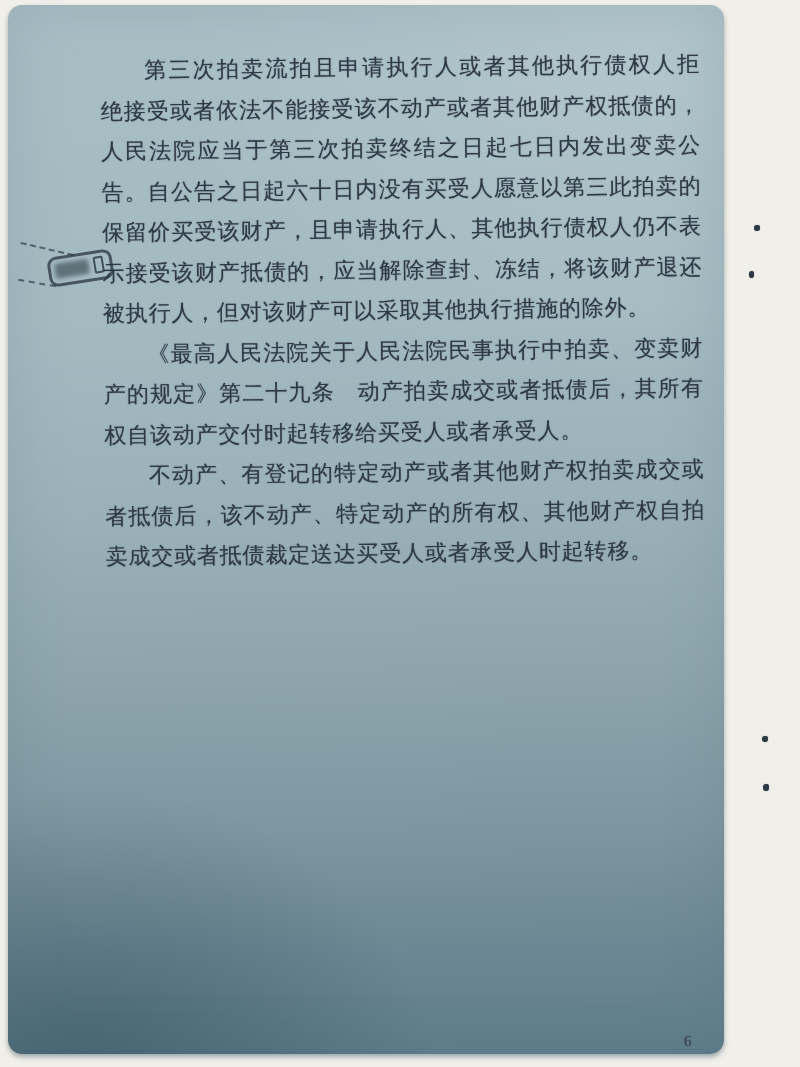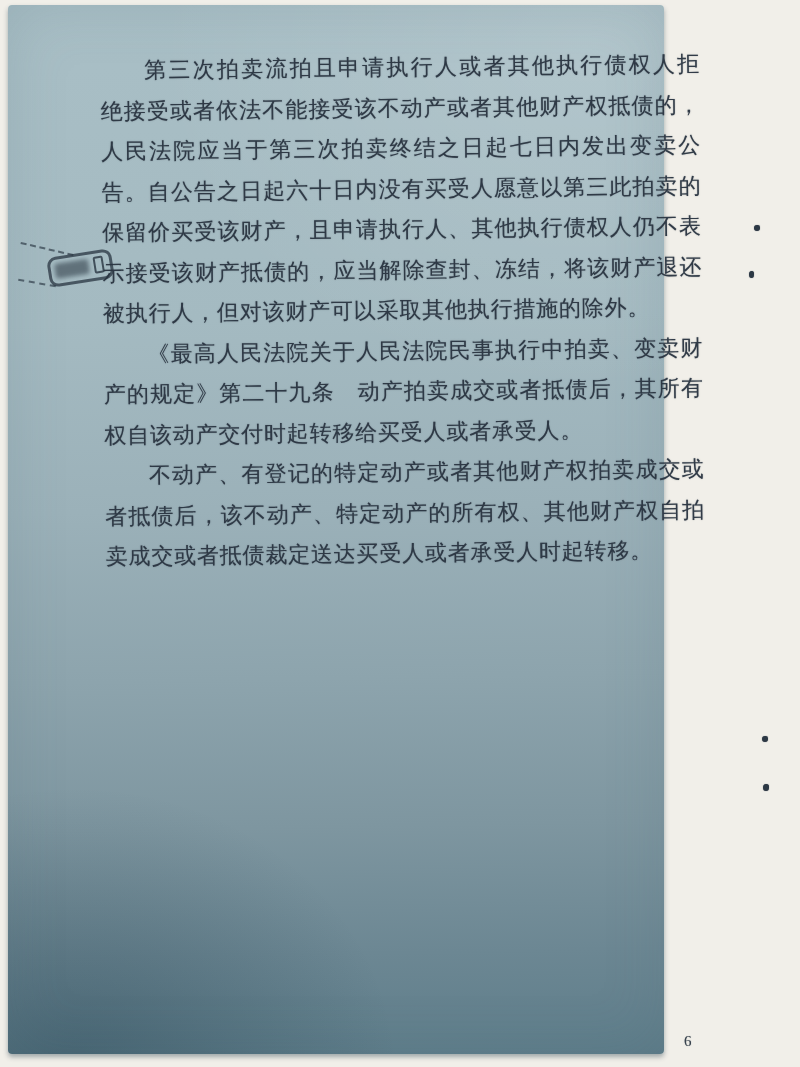--- a/index.html
+++ b/index.html
@@ -4,22 +4,22 @@
 <style>
   * { margin:0; padding:0; box-sizing:border-box; }
   html,body { width:800px; height:1067px; }
   body {
     position:relative;
     background:#f1efe9;
     overflow:hidden;
     font-family:"Liberation Serif","DejaVu Serif",serif;
   }
   .paper {
-    position:absolute; left:8px; top:5px; width:656px; height:1049px;
-    border-radius:4px;
+    position:absolute; left:8px; top:5px; width:716px; height:1049px;
+    border-radius:14px;
     background:
       radial-gradient(90% 50% at 10% 102%, rgba(12,40,56,0.30), rgba(12,40,56,0) 55%),
       radial-gradient(120% 60% at 88% 4%, rgba(255,255,255,0.12), rgba(255,255,255,0) 55%),
       linear-gradient(179deg,#a9bfc6 0%, #a4bac1 30%, #9bb1b9 48%, #8da4ad 64%, #7e96a0 78%, #6c8793 90%, #5e7d8a 100%);
     box-shadow: 0 3px 5px rgba(60,80,92,0.45), inset 0 0 60px rgba(80,105,115,0.18);
   }
   .textblock {
     position:absolute; left:92px; top:46px; width:599px;
     transform:rotate(-0.65deg); transform-origin:0 0;
     font-size:22px; line-height:40.5px;

